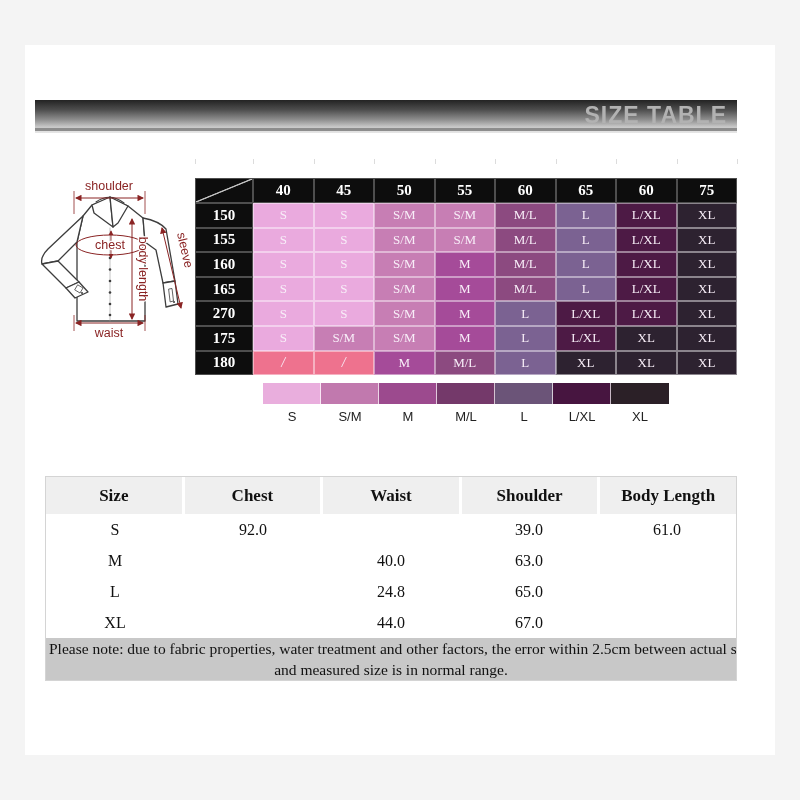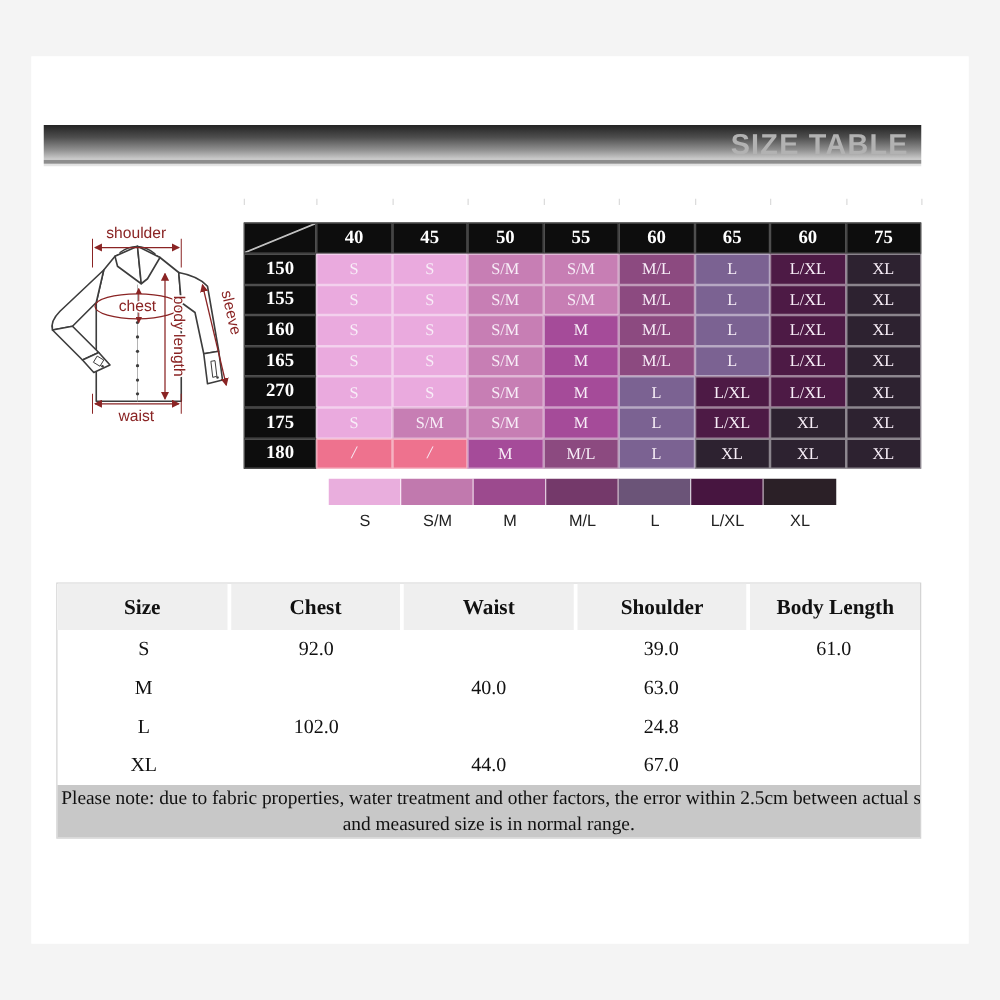--- a/index.html
+++ b/index.html
@@ -54,21 +54,21 @@
     display:grid;grid-template-columns:repeat(7,58px);
   }
   .lg-swatch{height:21px;border-right:1px solid rgba(255,255,255,0.7);box-sizing:border-box;}
   .lg-swatch:nth-child(7){border-right:none;}
   .lg-label{
     margin-top:5px;text-align:center;
     font-family:"Liberation Sans", sans-serif;font-size:13px;color:#222;
   }
   
   .bottom-wrap{
-    position:absolute;left:45px;top:466px;width:692px;
+    position:absolute;left:45px;top:476px;width:692px;
     border:1px solid #d4d4d4;box-sizing:border-box;background:#fff;
   }
   .mt-header{display:grid;grid-template-columns:repeat(5,1fr);gap:3px;background:#ffffff;}
   .mt-header .mt-hcell{
     background:#efefef;height:37px;line-height:37px;text-align:center;
     font-size:17px;font-weight:bold;color:#111;
   }
   .mt-row{display:grid;grid-template-columns:repeat(5,1fr);}
   .mt-cell{height:31px;line-height:31px;text-align:center;font-size:16px;color:#111;}
   
@@ -284,23 +284,23 @@
         <div class="mt-cell">61.0</div>
       </div>
       <div class="mt-row">
         <div class="mt-cell">M</div>
         <div class="mt-cell"></div>
         <div class="mt-cell">40.0</div>
         <div class="mt-cell">63.0</div>
       </div>
       <div class="mt-row">
         <div class="mt-cell">L</div>
-        <div class="mt-cell">102.0</div>
         <div class="mt-cell"></div>
         <div class="mt-cell">24.8</div>
+        <div class="mt-cell">65.0</div>
       </div>
       <div class="mt-row">
         <div class="mt-cell">XL</div>
         <div class="mt-cell"></div>
         <div class="mt-cell">44.0</div>
         <div class="mt-cell">67.0</div>
       </div>
     </div>
   <div class="note">
     <div class="l1">Please note: due to fabric properties, water treatment and other factors, the error within 2.5cm between actual size</div>

